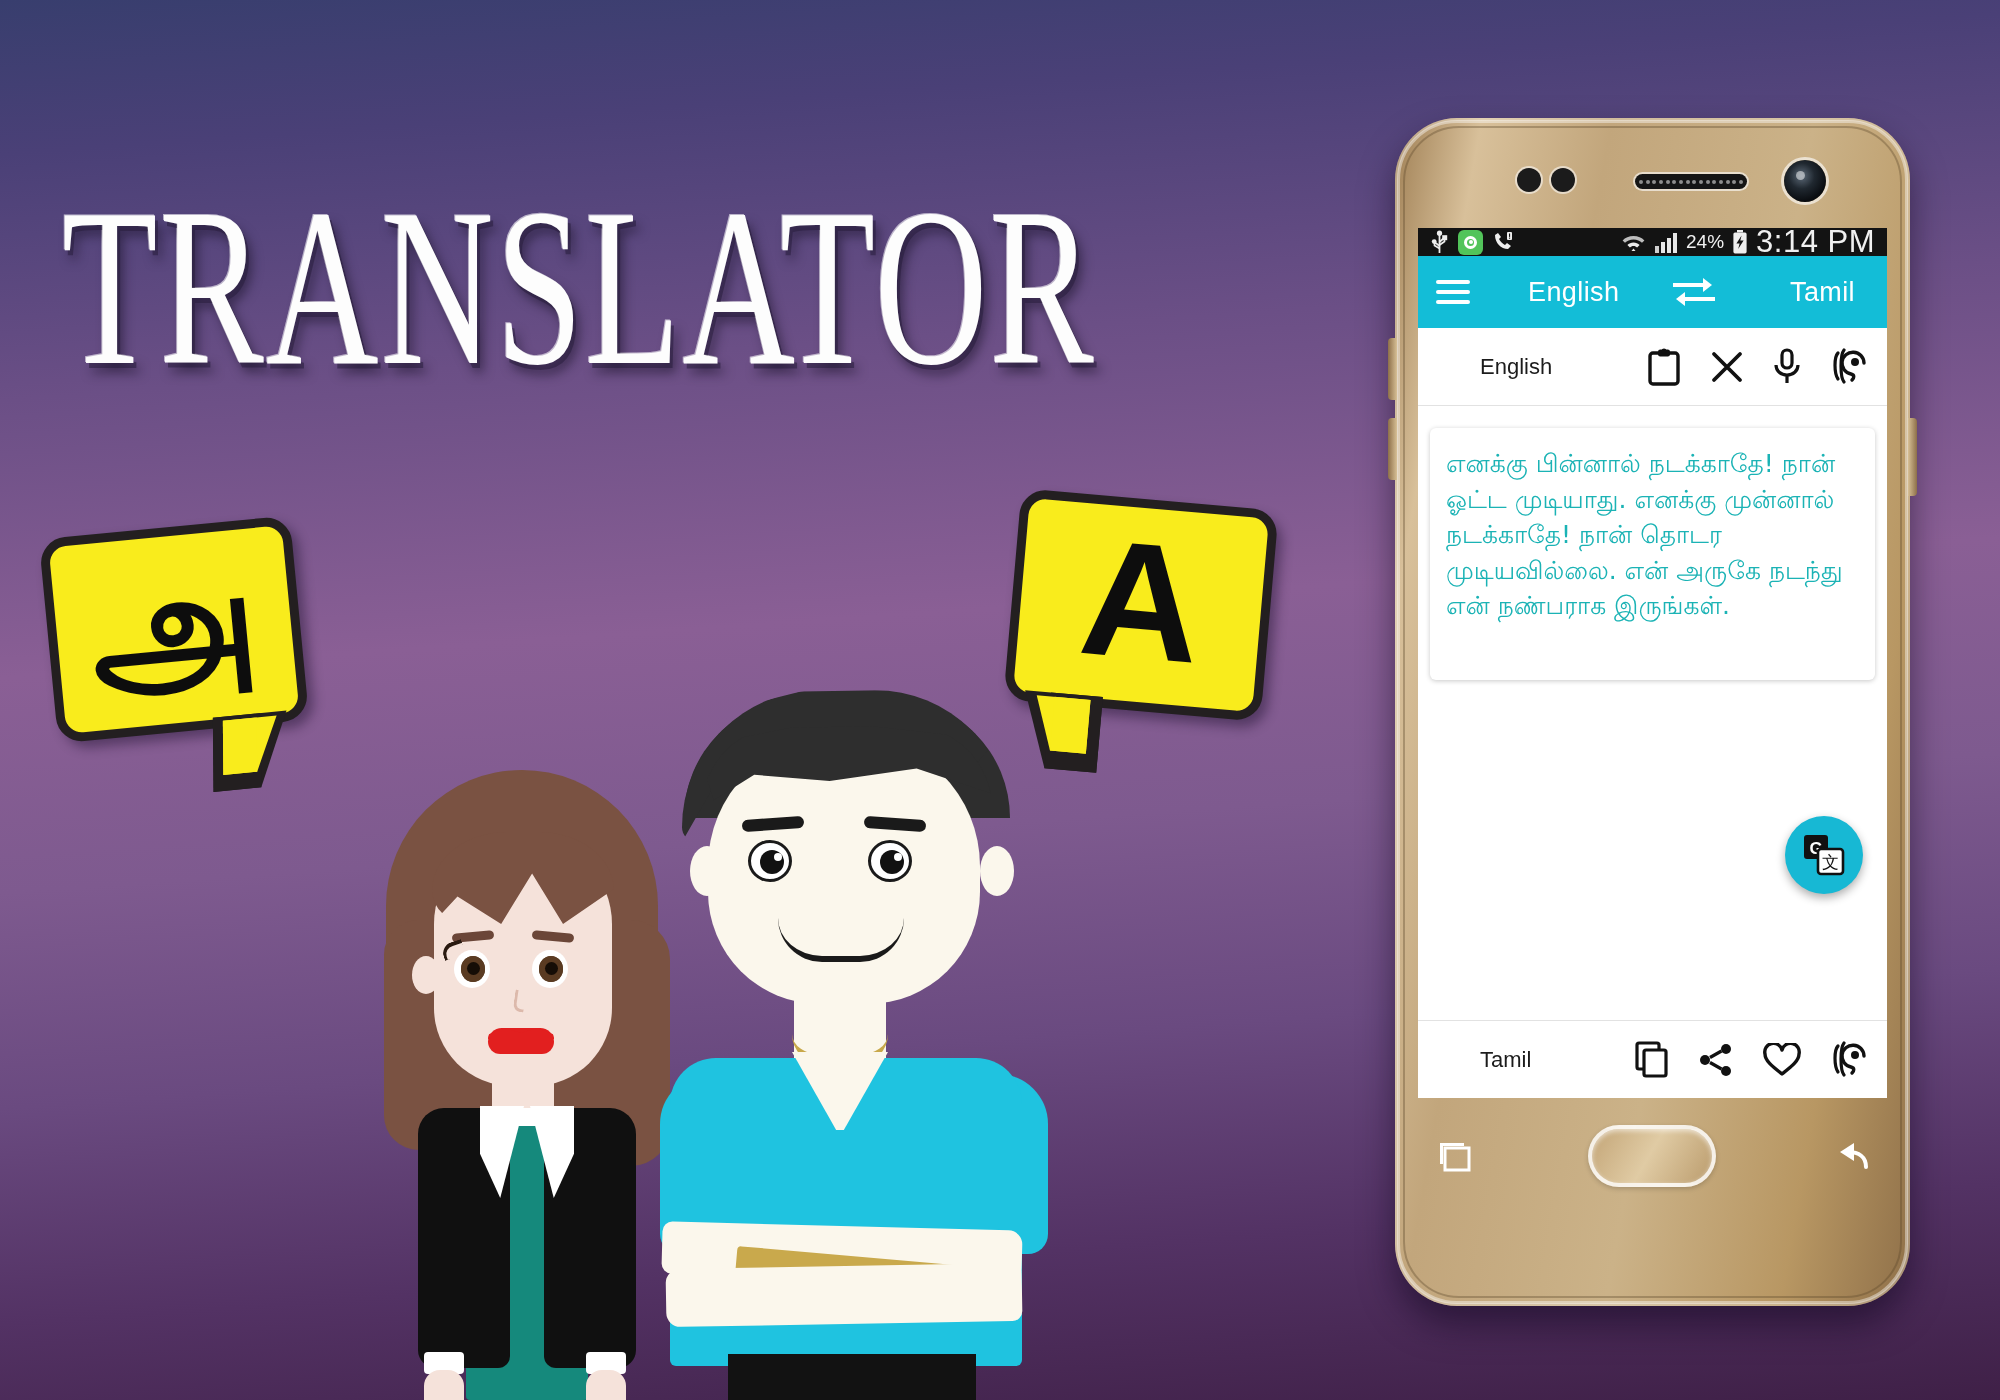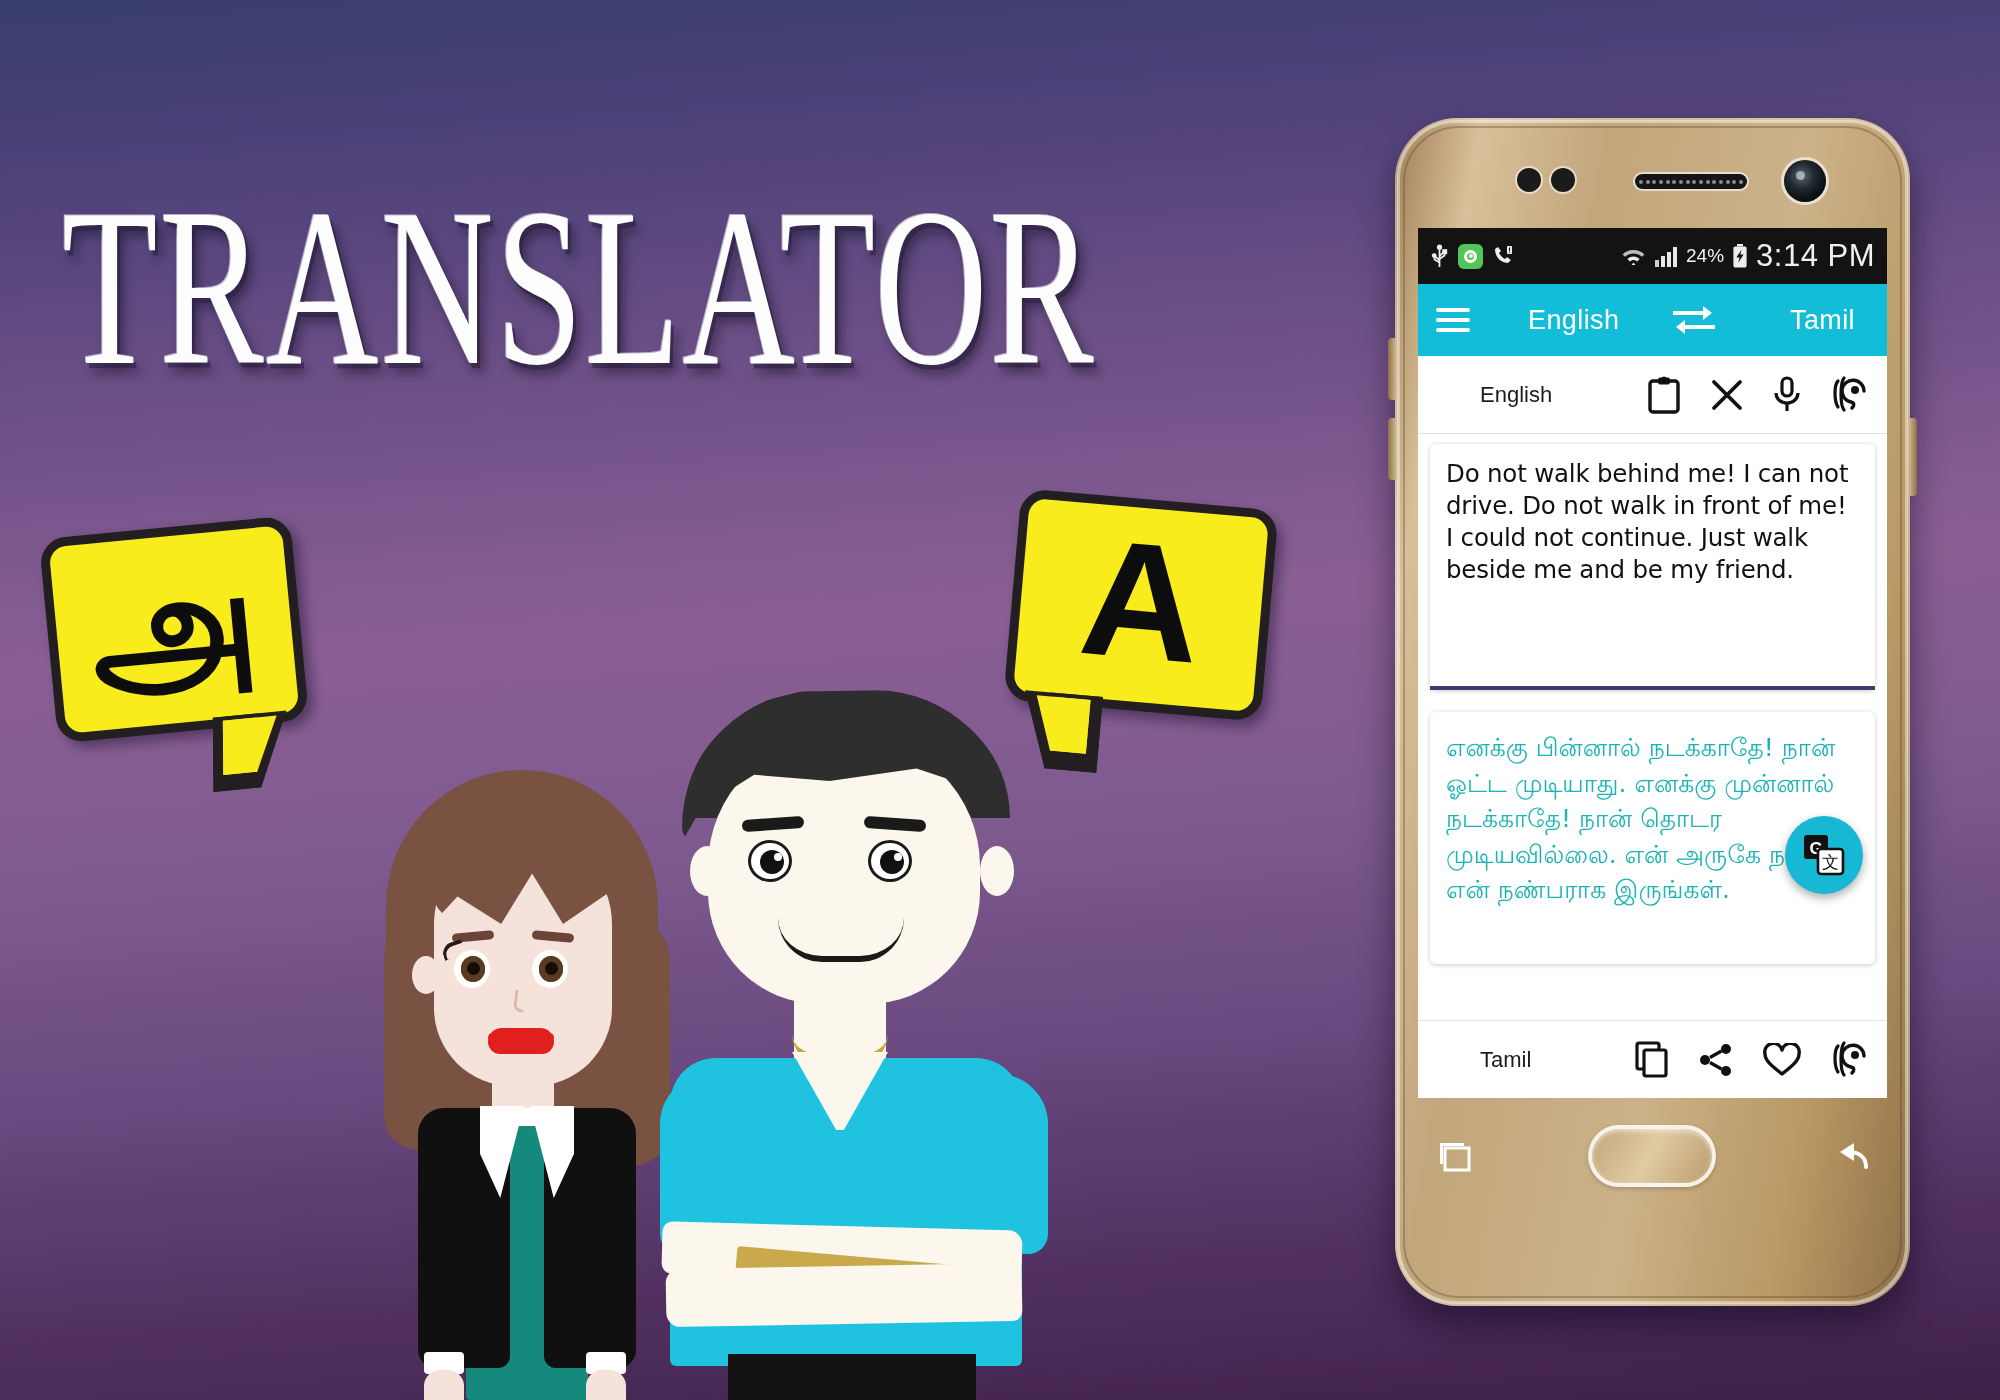--- a/index.html
+++ b/index.html
@@ -243,21 +243,21 @@
      border-radius:50%; box-shadow:0 0 0 3px rgba(255,255,255,.62); }
   .frontcam::after { content:""; position:absolute; left:12px; top:11px; width:9px; height:9px;
      background:rgba(255,255,255,.5); border-radius:50%; }
 
   .screen {
     position:absolute; left:23px; top:110px; width:469px; height:870px;
     background:#ffffff; overflow:hidden;
   }
 
   .statusbar {
-    height:56px; background:#131313; display:flex; align-items:center;
+    height:28px; background:#131313; display:flex; align-items:center;
     padding:0 12px; color:#f0f0f0; font-size:21px; gap:8px;
   }
   .sb-left { display:flex; align-items:center; gap:9px; }
   .sb-right { margin-left:auto; display:flex; align-items:center; gap:8px; }
   .sb-time { font-size:31px; letter-spacing:.5px; }
   .sb-pct { font-size:19px; }
   .gps-ic { width:25px; height:25px; background:#52c45a; border-radius:6px;
      display:flex; align-items:center; justify-content:center; }
   .gps-ic span { width:13px; height:13px; border:3px solid #fff; border-radius:50%;
      display:flex; align-items:center; justify-content:center; }
@@ -520,24 +520,20 @@
           <svg width="36" height="38" viewBox="0 0 36 38">
               <path d="M7 5C3 9 3 25 7 31" stroke="#111" stroke-width="3.2" fill="none" stroke-linecap="round"></path>
               <path d="M13 2c-4 5-4 27 0 32" stroke="#111" stroke-width="3.2" fill="none" stroke-linecap="round"></path>
               <path d="M33 15a11 11 0 10-13 11c4 1 3 4 1 6" stroke="#111" stroke-width="3.4" fill="none" stroke-linecap="round"></path>
               <circle cx="24" cy="14" r="4" fill="#111"></circle>
             </svg>
         </span>
       </span>
     </div>
 
-    <div class="src-panel">
-      <div class="src-text">Do not walk behind me! I can not drive. Do not walk in front of me! I could not continue. Just walk beside me and be my friend.</div>
-      <div class="src-underline"></div>
-    </div>
 
     <div class="fab">
       <svg width="42" height="42" viewBox="0 0 42 42">
         <rect x="1" y="1" width="24" height="24" rx="3" fill="#111"></rect>
         <text x="13" y="19.5" font-family="Liberation Sans, sans-serif" font-size="17" font-weight="bold" fill="#fff" text-anchor="middle">G</text>
         <rect x="15" y="15" width="25" height="25" rx="3" fill="#fff" stroke="#111" stroke-width="2.6"></rect>
         <text x="27.5" y="34" font-family="DejaVu Sans, sans-serif" font-size="17" fill="#111" text-anchor="middle">文</text>
       </svg>
     </div>
 

